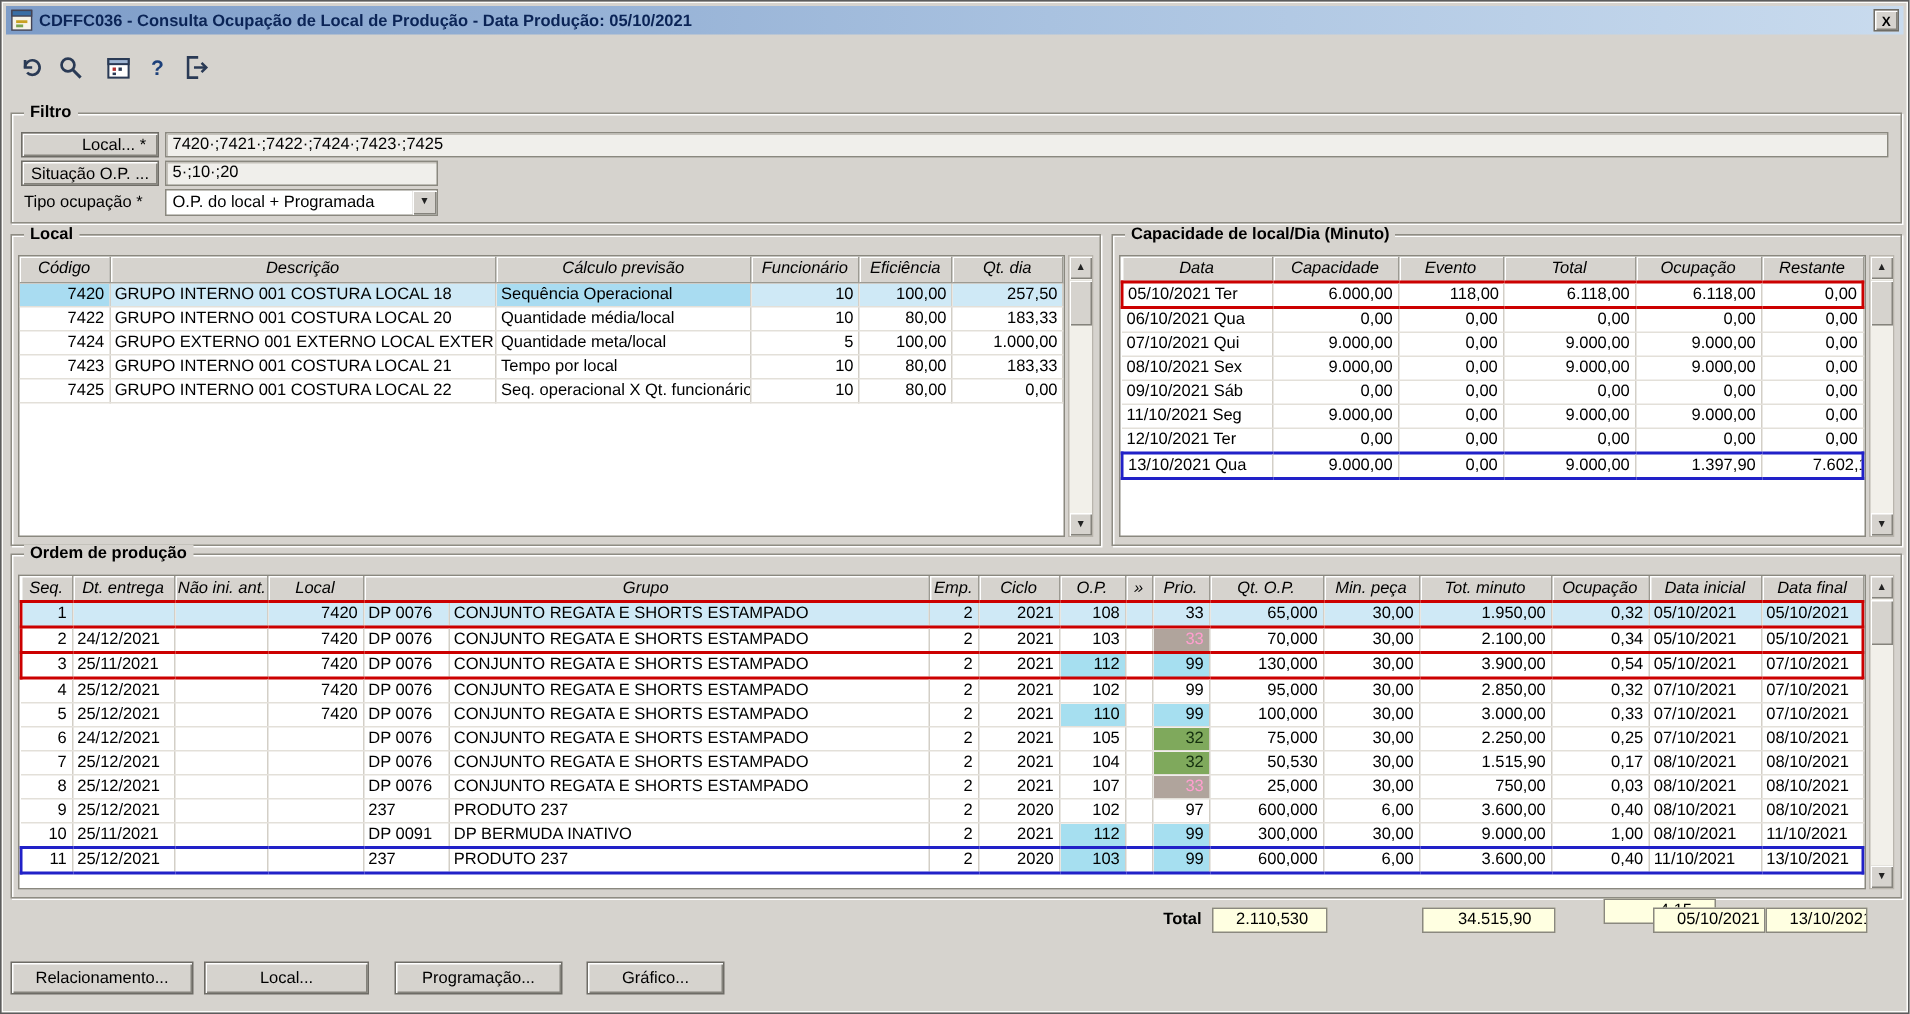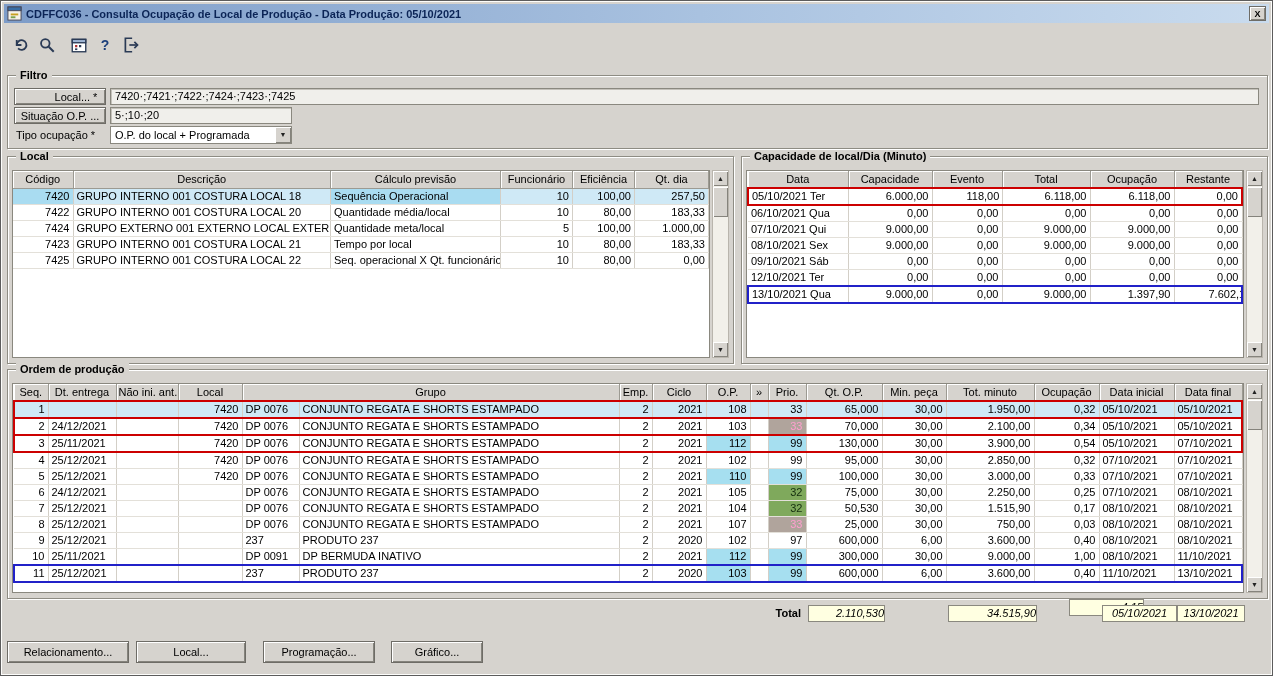--- a/index.html
+++ b/index.html
@@ -69,21 +69,21 @@
   .flabel{position:absolute;line-height:14px;}
   
   .grid-area{
     position:absolute;background:#fff;border:1px solid #8a887f;overflow:hidden;
   }
   table.grid{border-collapse:collapse;table-layout:fixed;width:100%;font-size:11px;}
   table.grid th{
     height:17px;background:#d6d3ce;font-weight:normal;padding:0 2px;
     border-right:1px solid #9c9a92;border-bottom:1px solid #9c9a92;
     box-shadow:inset 1px 1px 0 #fff;
-    white-space:nowrap;overflow:hidden;text-align:center;
+    white-space:nowrap;overflow:hidden;text-align:center;font-style:italic;
   }
   table.grid td{
     height:16px;padding:0 3px;line-height:15px;
     border-right:1px solid #d3cfc7;border-bottom:1px solid #e3e0d9;
     white-space:nowrap;overflow:hidden;background-clip:padding-box;
   }
   
   .t-local td:nth-child(1),.t-local td:nth-child(4),
   .t-local td:nth-child(5),.t-local td:nth-child(6){text-align:right;}
   .t-cap td:nth-child(n+2){text-align:right;padding-left:34px;}
@@ -112,22 +112,22 @@
   }
   .sb.up{top:0;}.sb.down{bottom:0;}
   .sbthumb{
     position:absolute;left:0;top:16px;width:15px;height:30px;background:#d6d3ce;
     box-shadow:inset 1px 1px 0 #fff,inset -1px -1px 0 #85837c;cursor:default;
   }
   
   .totlabel{position:absolute;font-weight:bold;text-align:right;line-height:17px;}
   .totbox{
     position:absolute;height:17px;background:var(--total-bg);
-    border:1px solid #8a887f;line-height:15px;padding:0 0;
-    text-align:right;white-space:nowrap;overflow:hidden;font-style:italic;
+    border:1px solid #8a887f;line-height:15px;padding:0 15px;
+    text-align:right;white-space:nowrap;overflow:hidden;
   }
   .totbox.ctr{text-align:center;}
   
   .action-btn{
     position:absolute;top:0;height:22px;background:#d6d3ce;
     border:1px solid #6e6c66;box-shadow:inset 1px 1px 0 #fff,inset -1px -1px 0 #85837c;
     font-family:"Liberation Sans",sans-serif;font-size:11px;cursor:default;
   }
 </style>
 </head>
@@ -333,20 +333,28 @@
             </tr>
             <tr>
               <td>09/10/2021 Sáb</td>
               <td>0,00</td>
               <td>0,00</td>
               <td>0,00</td>
               <td>0,00</td>
               <td>0,00</td>
             </tr>
             <tr>
+              <td>11/10/2021 Seg</td>
+              <td>9.000,00</td>
+              <td>0,00</td>
+              <td>9.000,00</td>
+              <td>9.000,00</td>
+              <td>0,00</td>
+            </tr>
+            <tr>
               <td>12/10/2021 Ter</td>
               <td>0,00</td>
               <td>0,00</td>
               <td>0,00</td>
               <td>0,00</td>
               <td>0,00</td>
             </tr>
             <tr class="hl-blue">
               <td>13/10/2021 Qua</td>
               <td>9.000,00</td>

